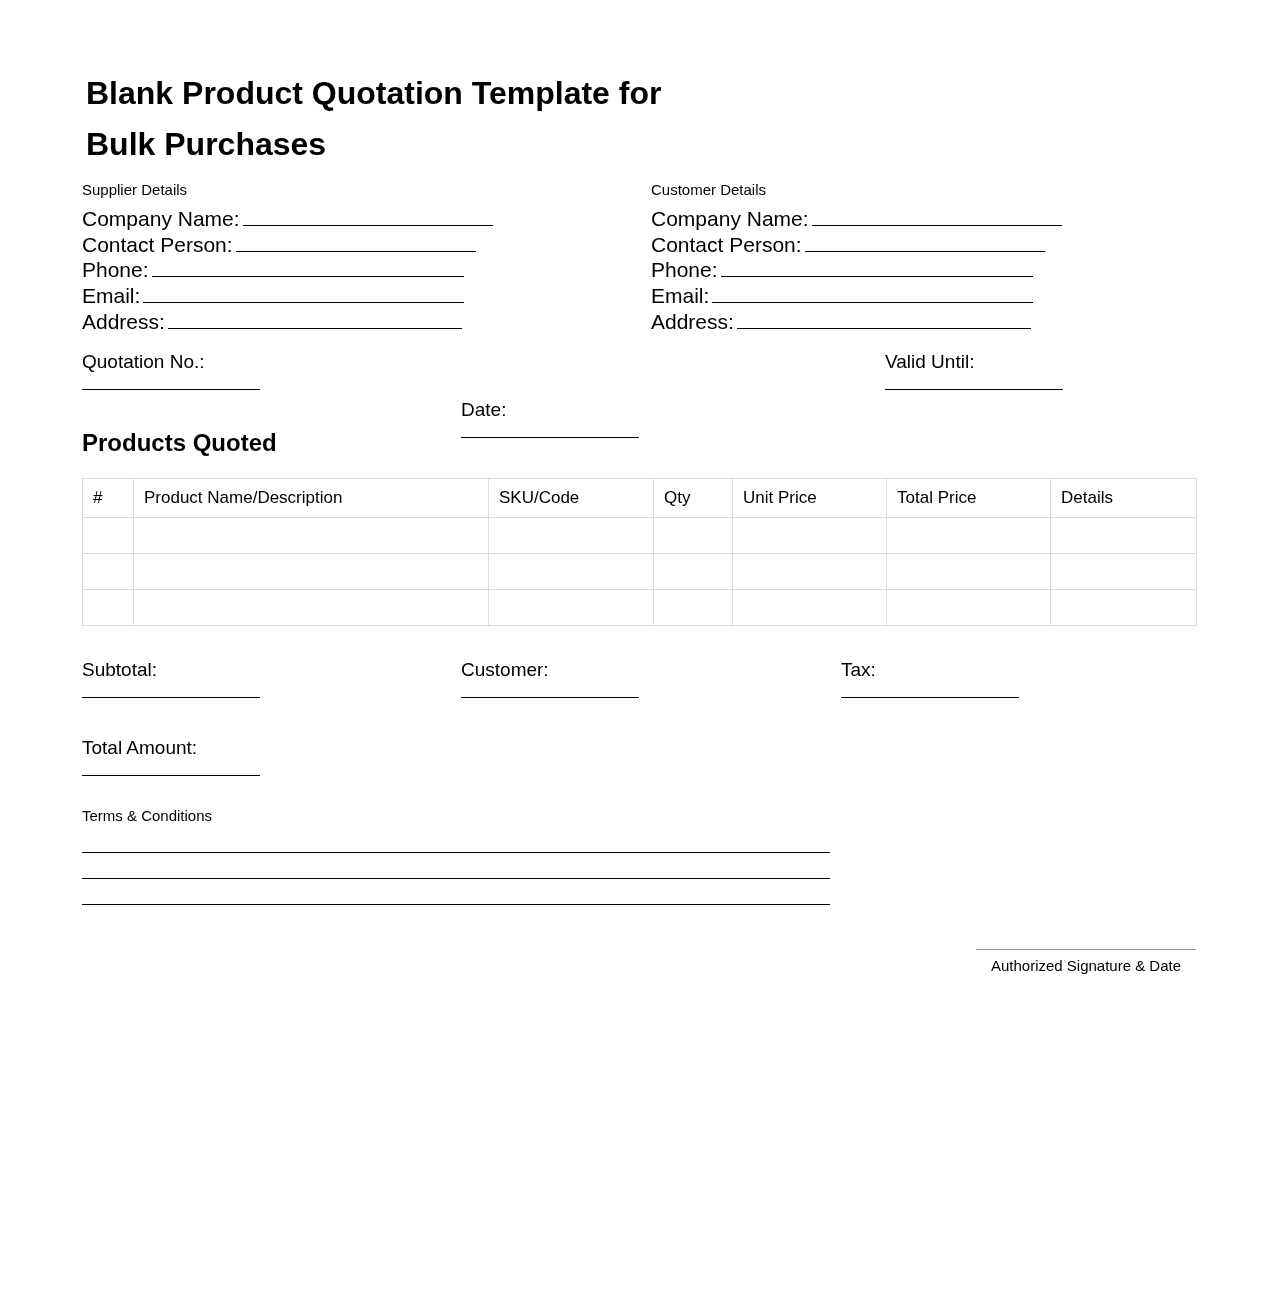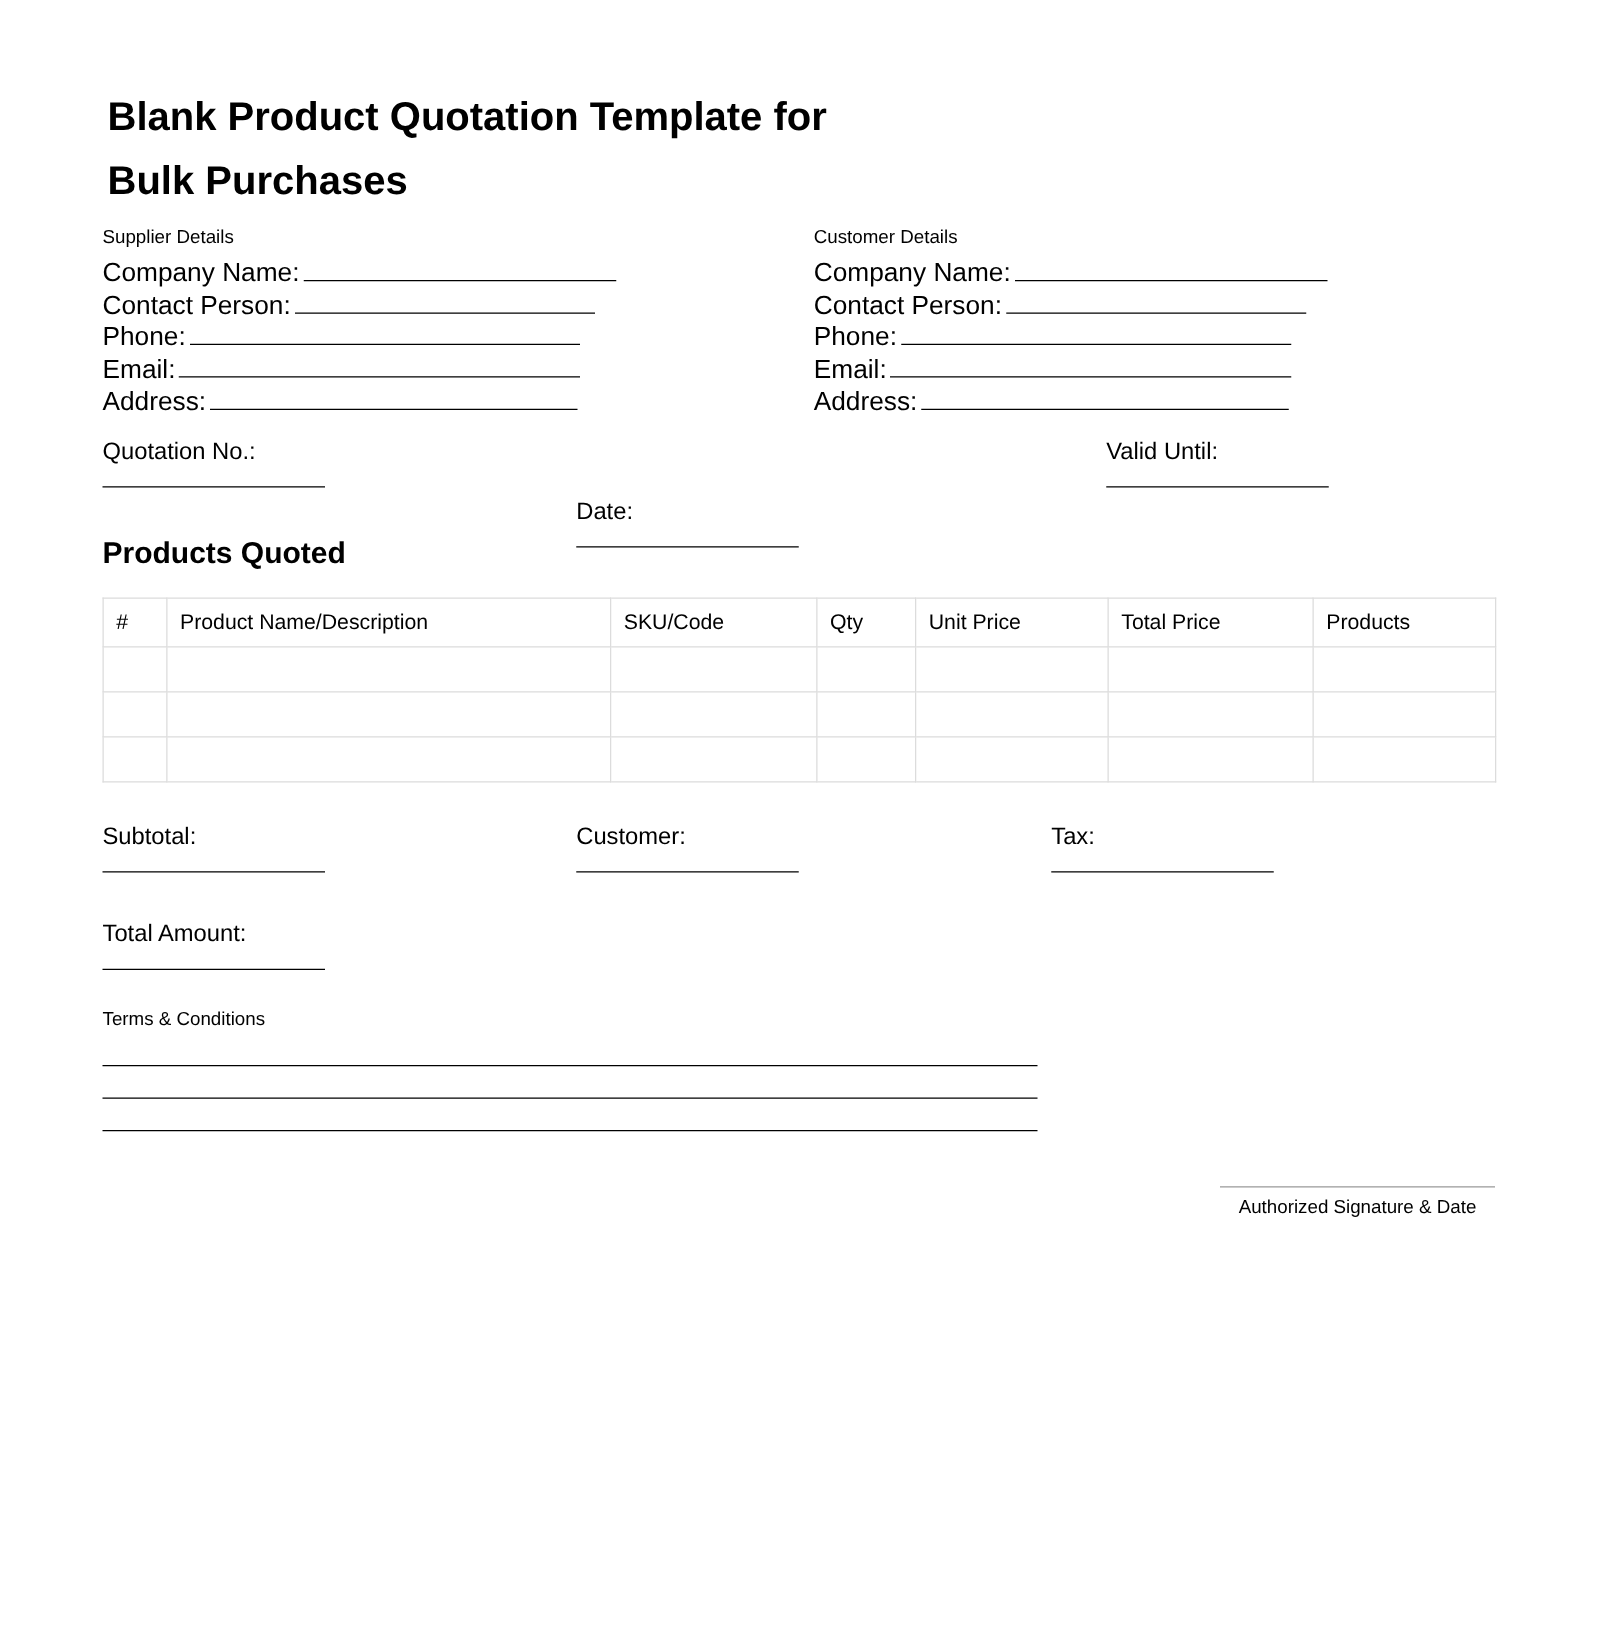--- a/index.html
+++ b/index.html
@@ -96,21 +96,21 @@
         <col style="width:146px">
     </colgroup>
     <thead>
       <tr>
         <th>#</th>
         <th>Product Name/Description</th>
         <th>SKU/Code</th>
         <th>Qty</th>
         <th>Unit Price</th>
         <th>Total Price</th>
-        <th>Products</th>
+        <th>Details</th>
       </tr>
     </thead>
     <tbody>
       <tr>
         <td></td>
         <td></td>
         <td></td>
         <td></td>
         <td></td>
         <td></td>

